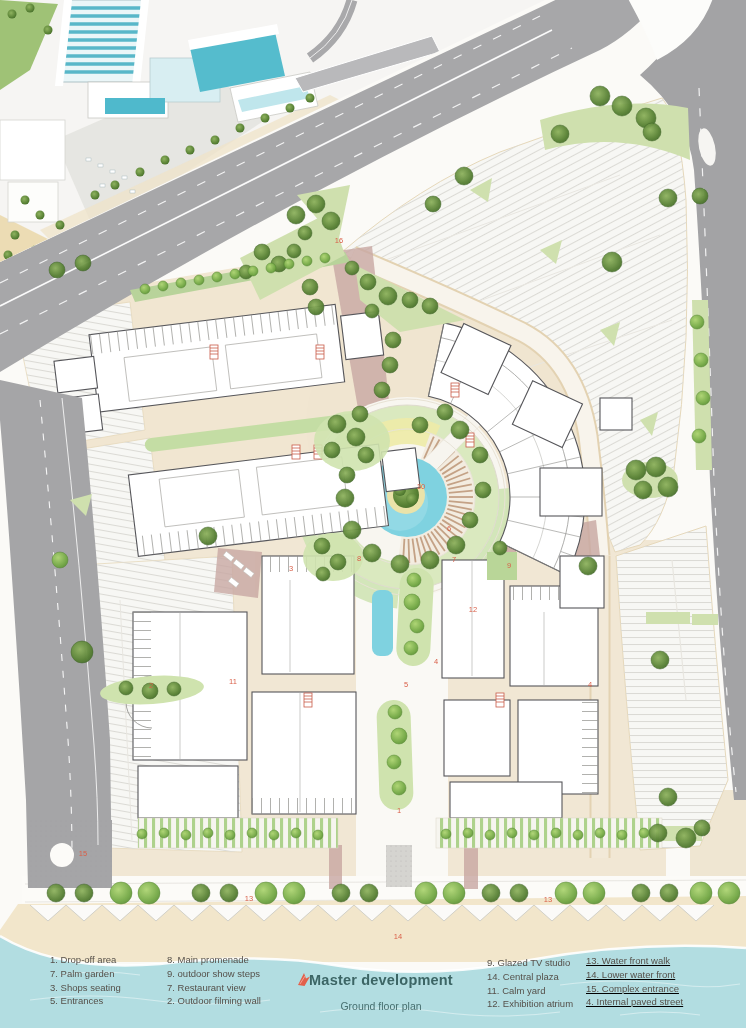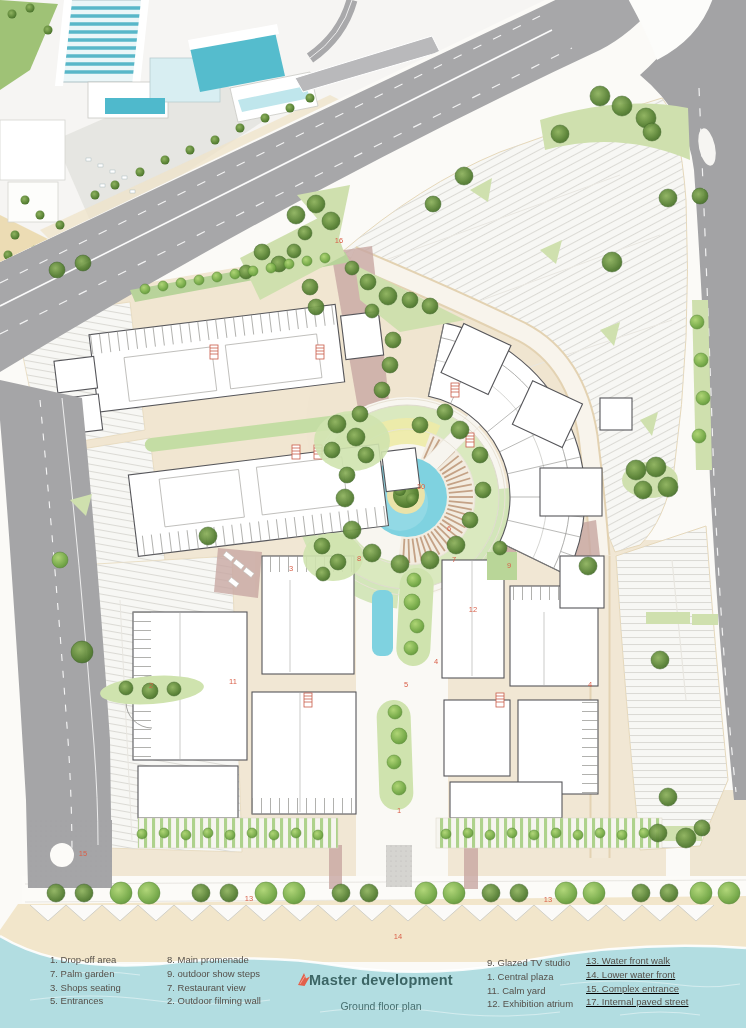--- a/index.html
+++ b/index.html
@@ -595,29 +595,29 @@
         <div class="legend-item">5. Entrances</div>
       </div>
   <div class="legend-col" id="col1">
         <div class="legend-item">8. Main promenade</div>
         <div class="legend-item">9. outdoor show steps</div>
         <div class="legend-item">7. Restaurant view</div>
         <div class="legend-item">2. Outdoor filming wall</div>
       </div>
   <div class="legend-col" id="col2">
         <div class="legend-item">9. Glazed TV studio</div>
-        <div class="legend-item">1. Central plaza</div>
+        <div class="legend-item">14. Central plaza</div>
         <div class="legend-item">11. Calm yard</div>
         <div class="legend-item">12. Exhibition atrium</div>
       </div>
   <div class="legend-col" id="col3">
         <div class="legend-item">13. Water front walk</div>
         <div class="legend-item">14. Lower water front</div>
         <div class="legend-item">15. Complex entrance</div>
-        <div class="legend-item">17. Internal paved street</div>
+        <div class="legend-item">4. Internal paved street</div>
       </div>
   <div class="title-block">
     <div class="plan-title">Master development</div>
     <div class="subtitle-row">
       <span>Ground floor plan</span>
       <svg width="15" height="15" viewBox="0 0 15 15">
         <path d="M2,13 L8,1 L10,6.5 L14,4.5 L8.5,14 Z" fill="#e2604b"></path>
         <path d="M4,12 L9,4" stroke="#f4a094" stroke-width="1" fill="none"></path>
       </svg>
     </div>

